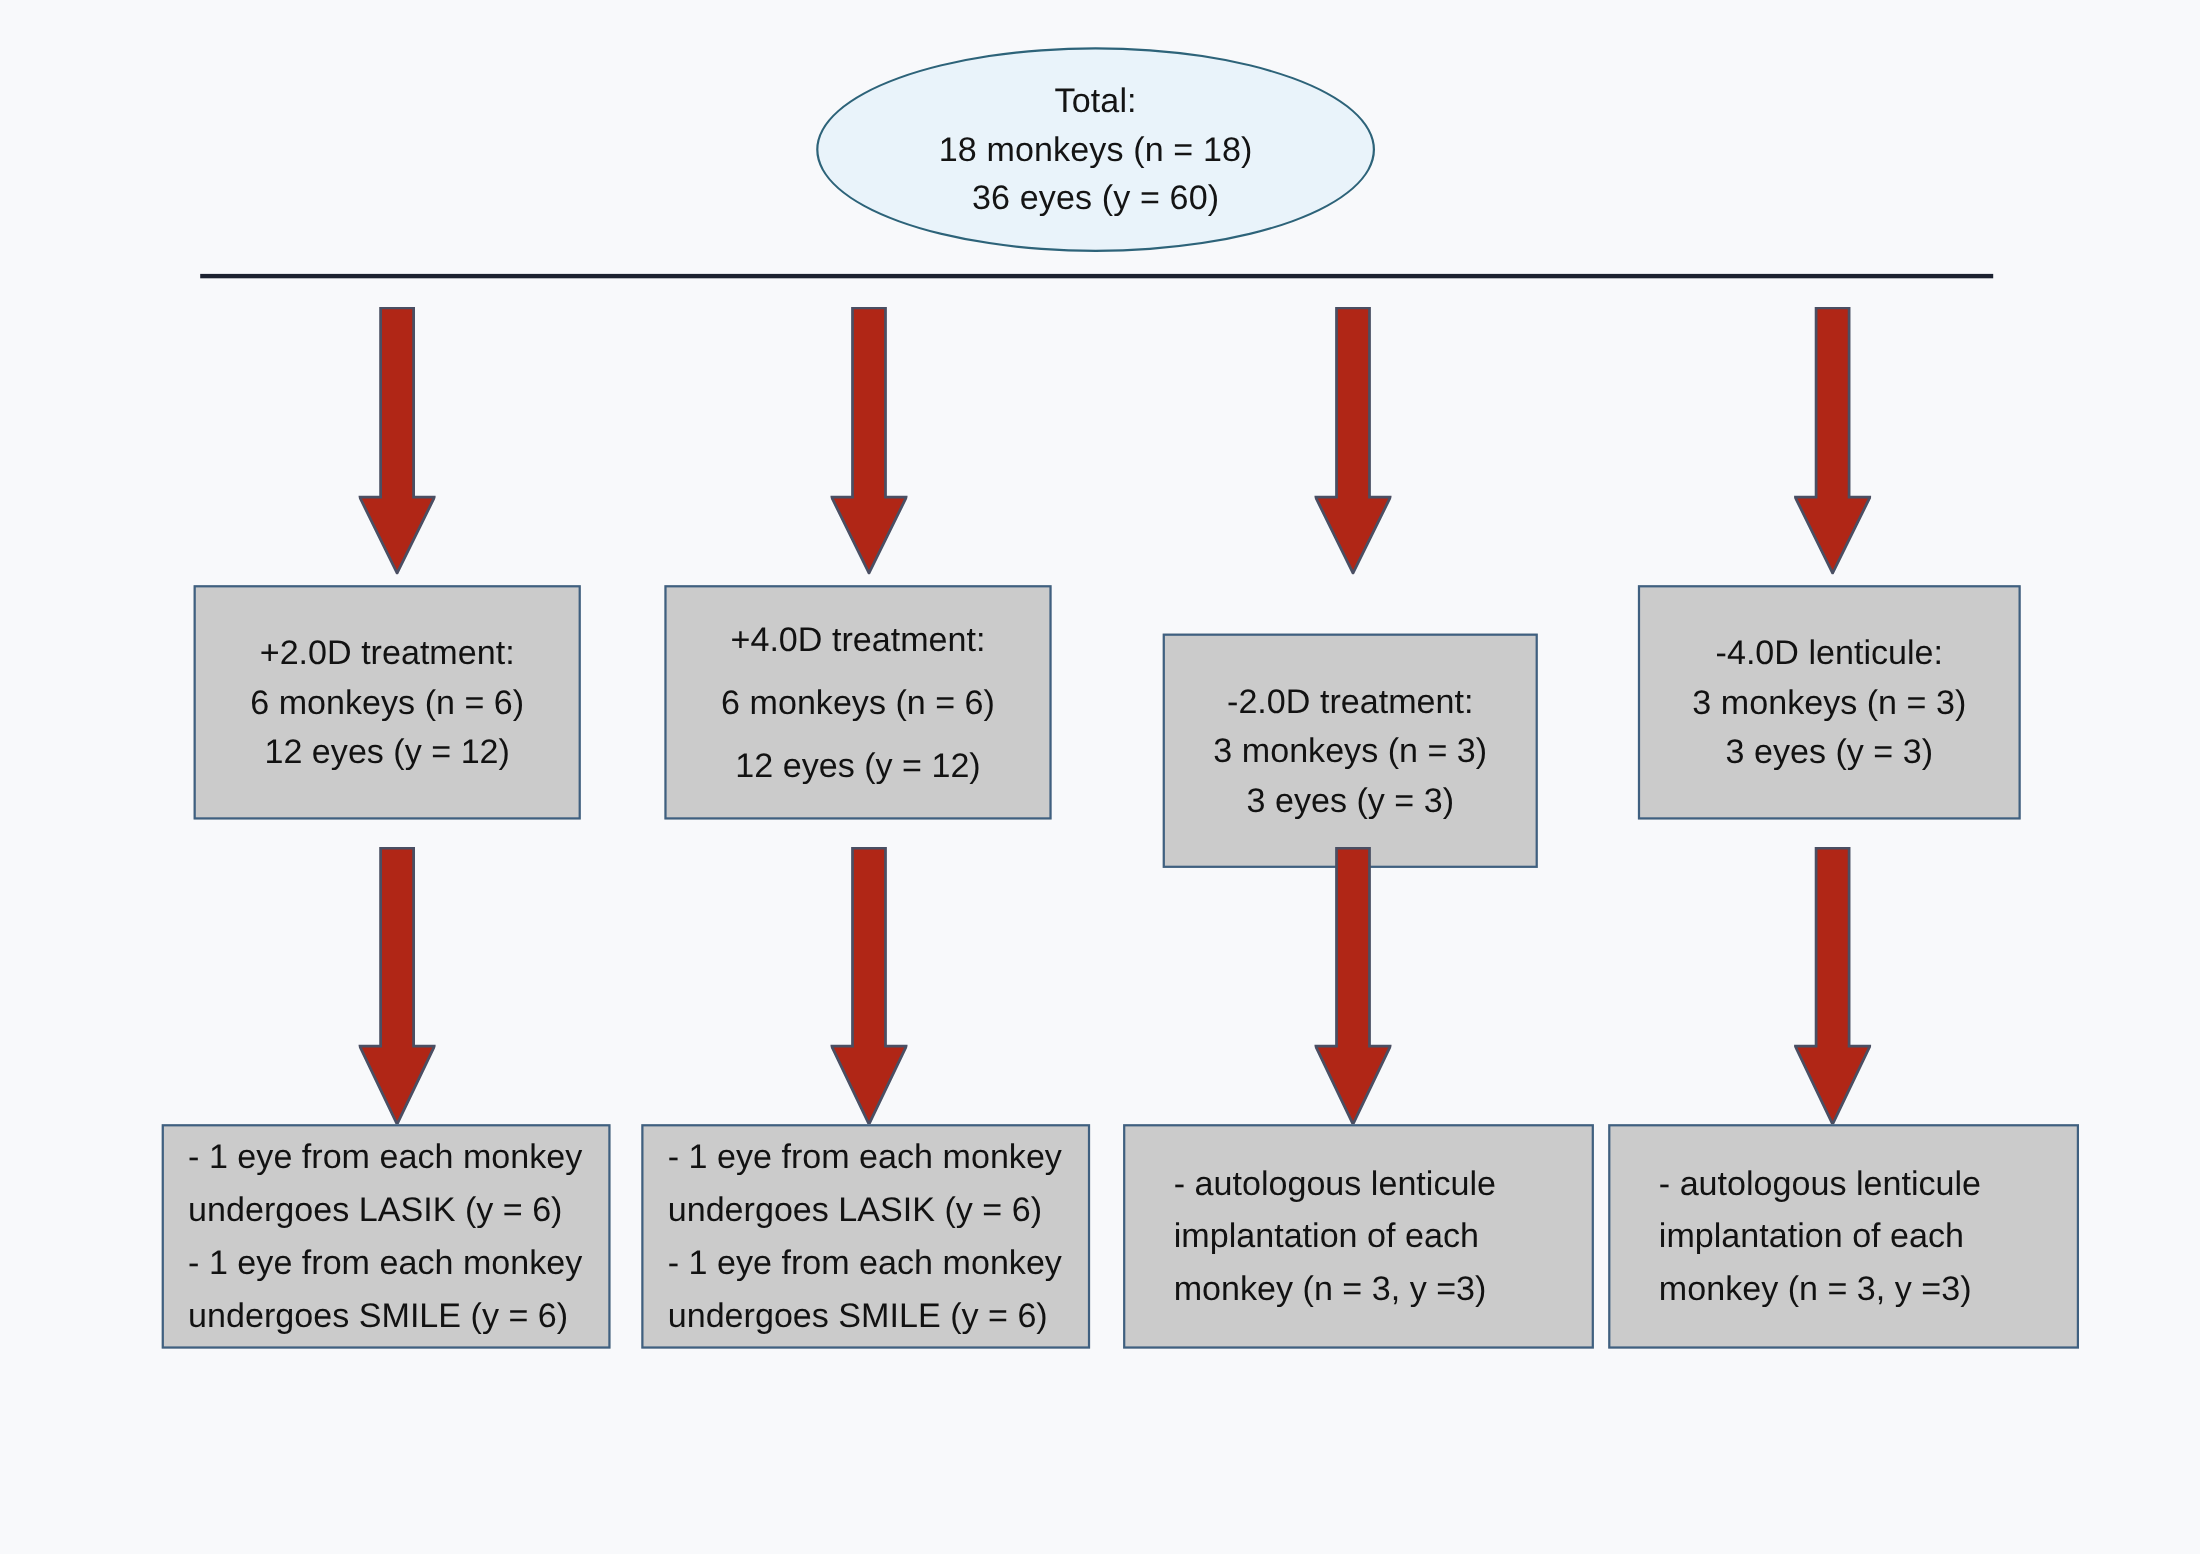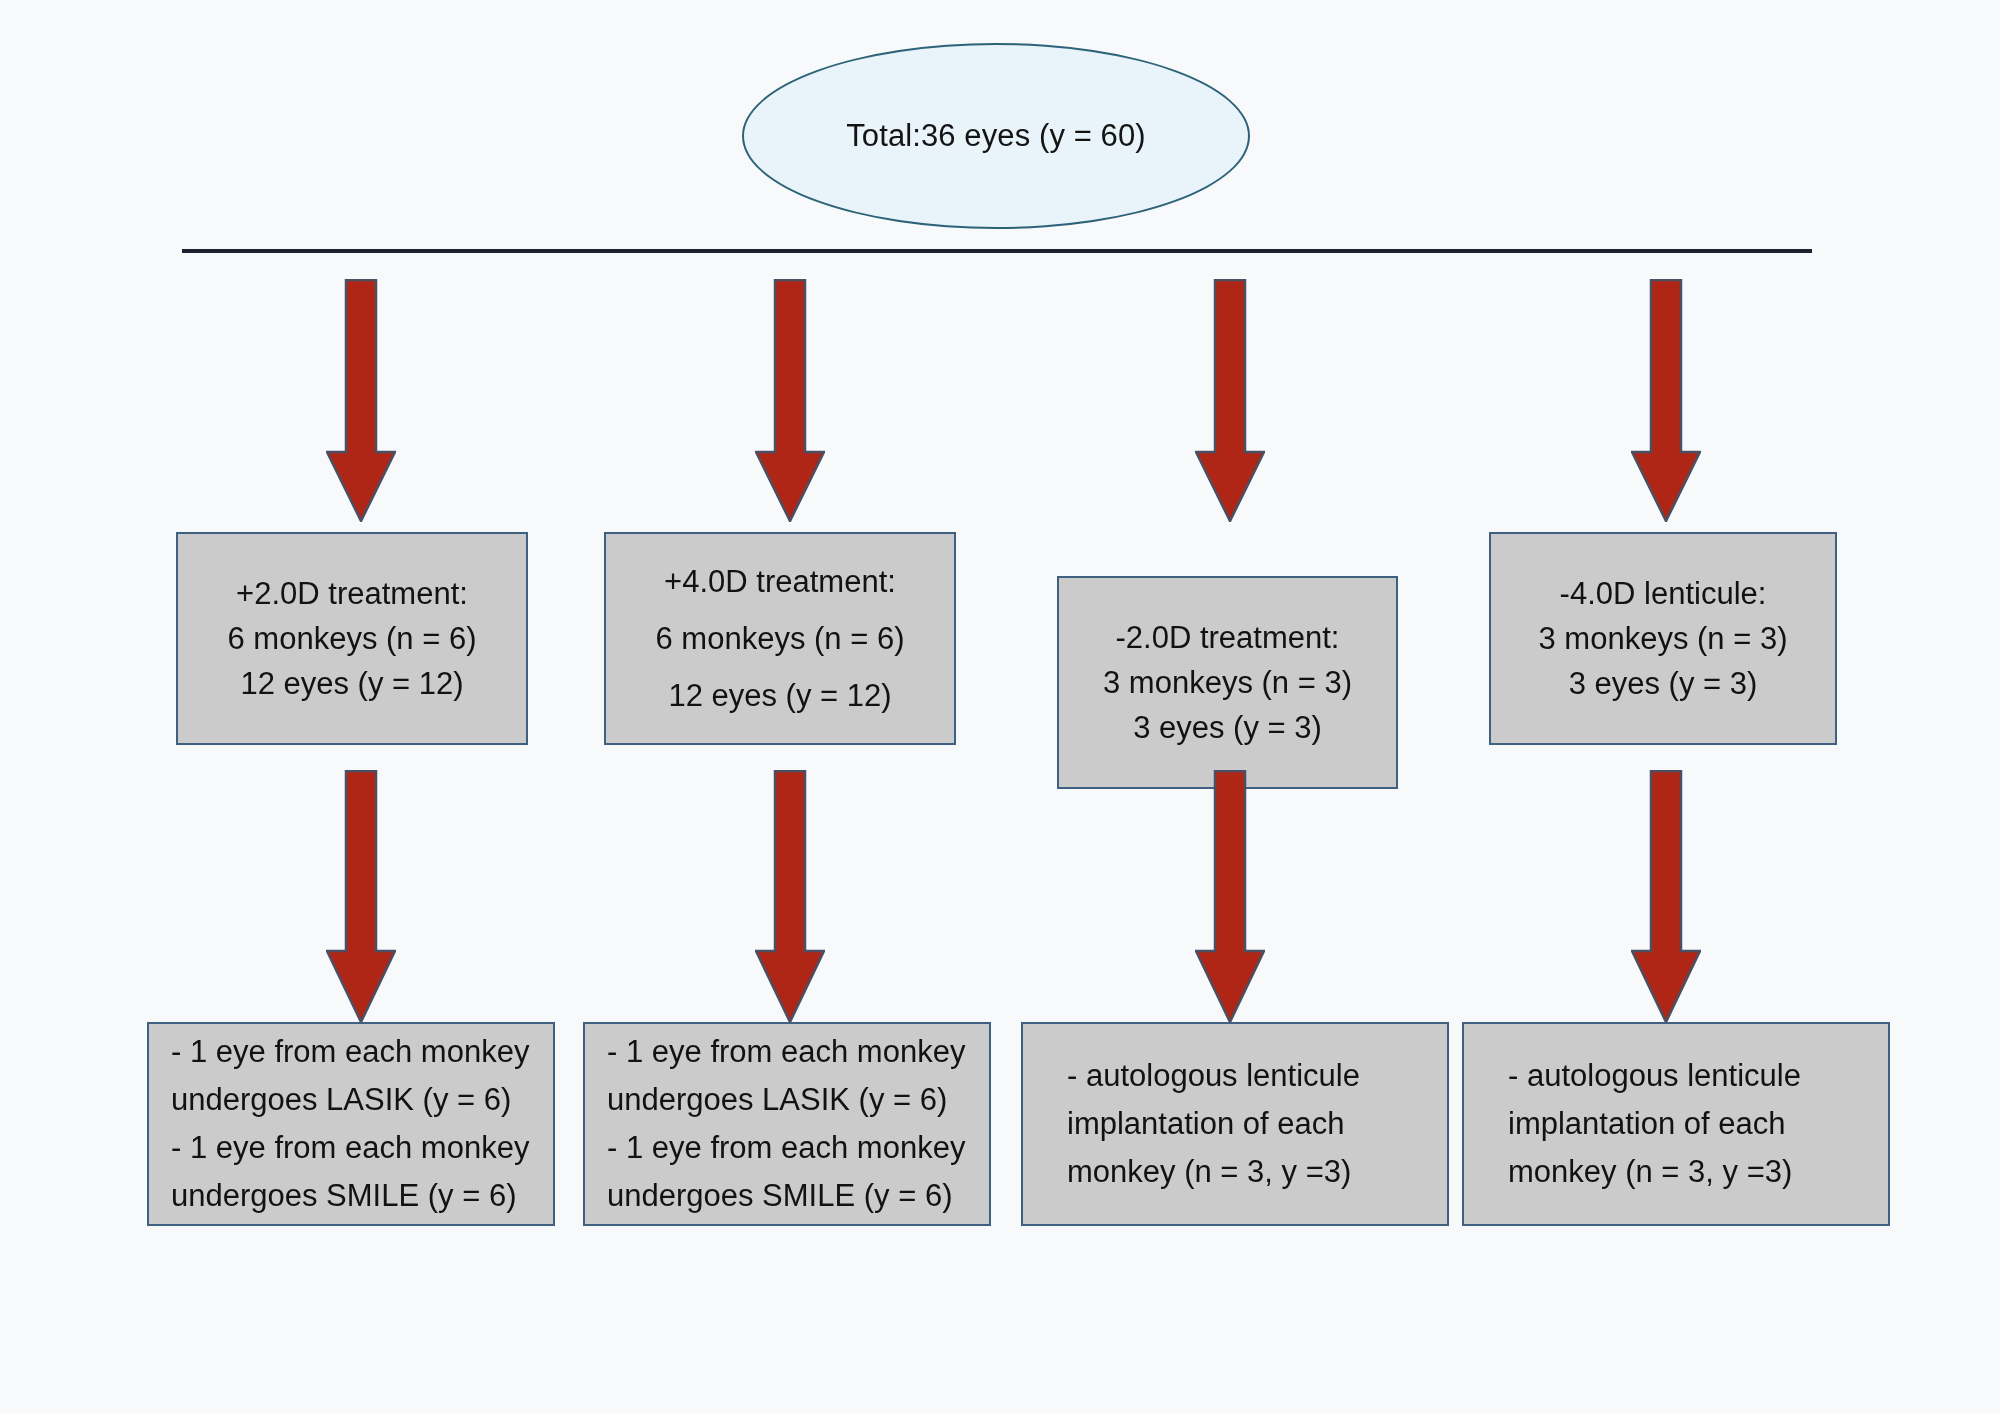--- a/index.html
+++ b/index.html
@@ -17,20 +17,21 @@
   #flow-root {
     position: relative;
     width: 2000px;
     height: 1413px;
   }
 
   
   .ellipse-node {
     position: absolute;
     display: flex;
+    flex-direction: column;
     align-items: center;
     justify-content: center;
     box-sizing: border-box;
     background: #e9f3fa;
     border: 2px solid #2d6379;
     border-radius: 50%;
     color: #141414;
     text-align: center;
   }
   .ellipse-node .line {
@@ -86,20 +87,21 @@
     line-height: 48px;
   }
 </style>
 </head>
 <body>
 
 <div id="flow-root">
 
   <div class="ellipse-node" style="left:742px; top:43px; width:508px; height:186px;">
     <div class="line">Total:</div>
+    <div class="line">18 monkeys (n = 18)</div>
     <div class="line">36 eyes (y = 60)</div>
   </div>
 
   <div class="rail" style="left:182px; top:249px; width:1630px;"></div>
 
   <div class="arrow" style="left:326px; top:279px; width:70px; height:243px;">
     <svg viewBox="0 0 70 243" preserveAspectRatio="none" aria-hidden="true">
       <polygon points="20,1 50,1 50,173 69,173 35,242 1,173 20,173" fill="#b02616" stroke="#4a4f63" stroke-width="2.5" stroke-linejoin="miter"></polygon>
     </svg>
   </div>

